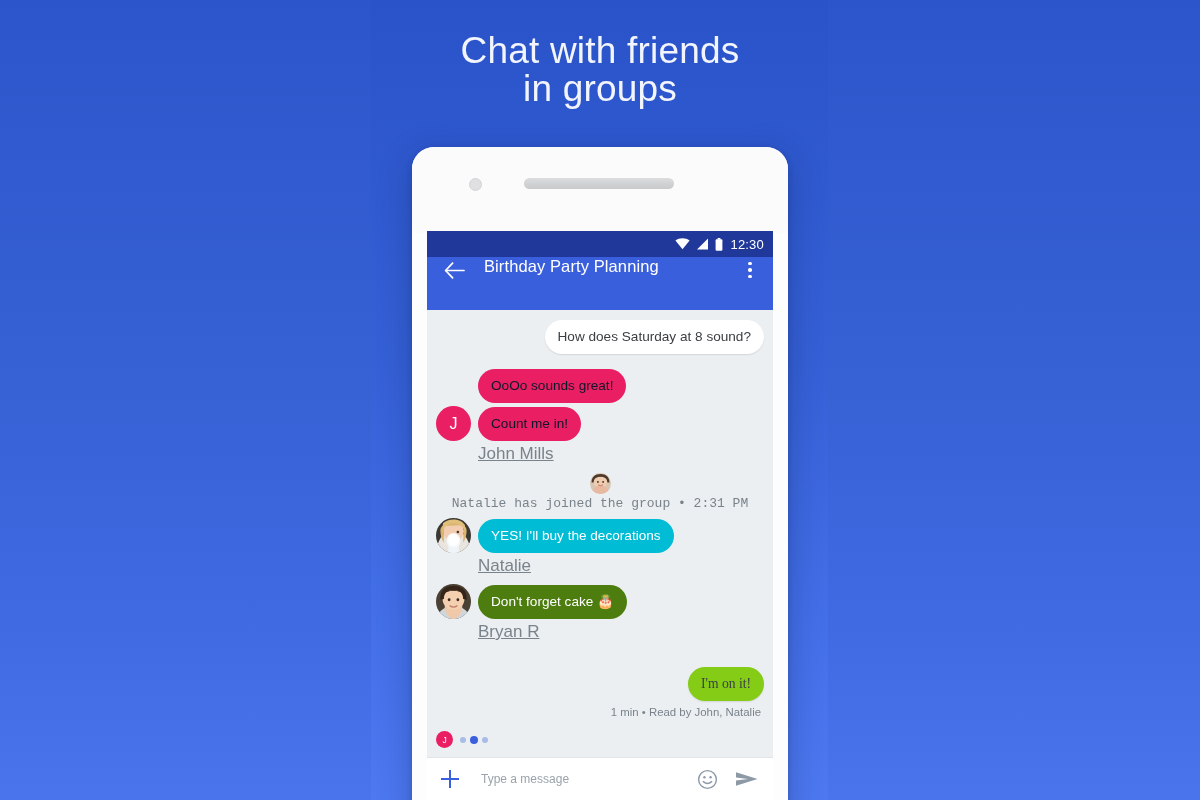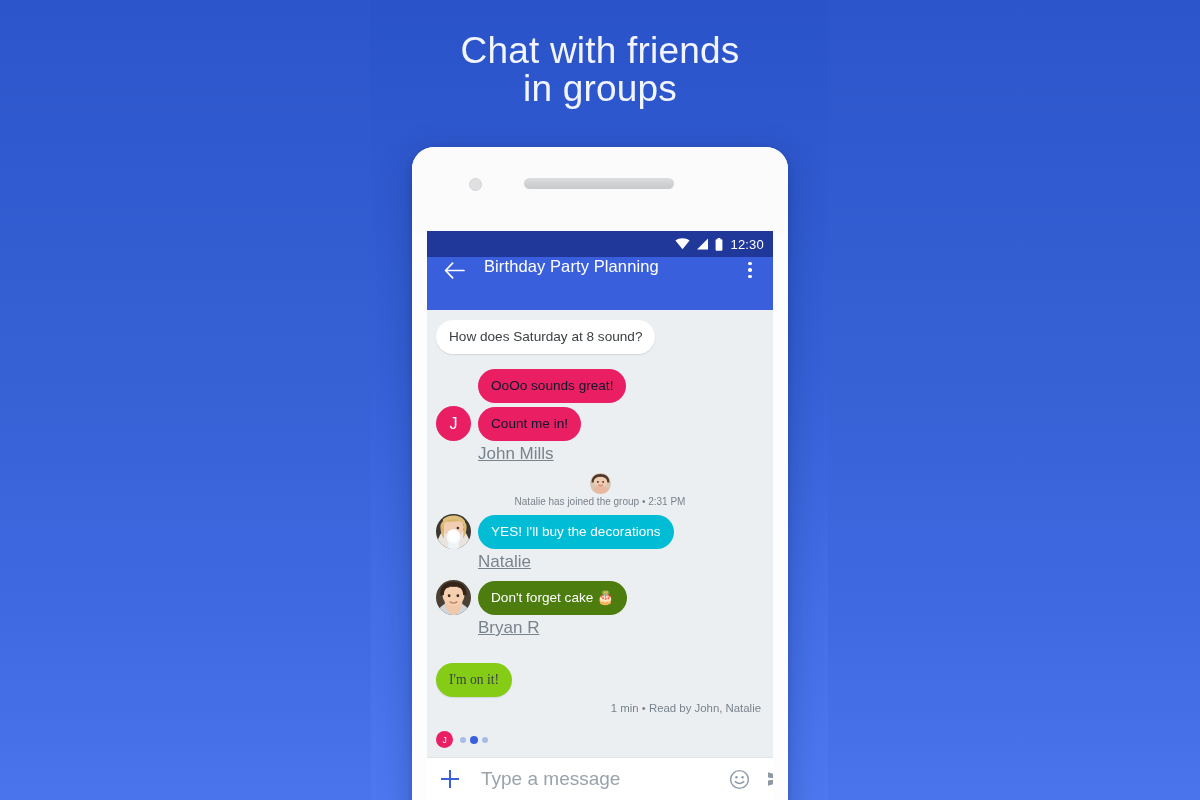--- a/index.html
+++ b/index.html
@@ -151,21 +151,21 @@
     height: 447px;
     background: #eceff1;
     padding: 10px 9px 0 9px;
     box-sizing: border-box;
   }
   .row {
     display: flex;
     align-items: flex-end;
     margin-bottom: 3px;
   }
-  .row.right { }
+  .row.right { justify-content: flex-end; }
   .bubble {
     max-width: 240px;
     padding: 8px 13px 9px 13px;
     border-radius: 19px;
     font-size: 13.6px;
     line-height: 17px;
     box-sizing: border-box;
   }
   .bubble.incoming-white {
     background: #ffffff;
@@ -211,22 +211,23 @@
     text-align: center;
     margin: 8px 0 7px 0;
   }
   #join-avatar {
     width: 21px; height: 21px;
     border-radius: 50%;
     margin: 0 auto 2px auto;
     overflow: hidden;
   }
   #join-text {
-    font-size: 10px;
+    font-size: 13px;
     color: #79838c;
+    font-family: Liberation Mono, monospace;
   }
 
   
   #read-receipt {
     text-align: right;
     font-size: 11.4px;
     color: #79838c;
     margin: 5px 3px 0 0;
   }
 
@@ -279,21 +280,21 @@
     background: #3a5fdd;
   }
   #attach-button::before { left: 10px; top: 2px; width: 2.2px; height: 18px; }
   #attach-button::after  { left: 2px; top: 10px; width: 18px; height: 2.2px; }
   #composer-input {
     flex: 1 1 auto;
     border: none;
     outline: none;
     background: transparent;
     font-family: "Liberation Sans", sans-serif;
-    font-size: 19px;
+    font-size: 12px;
     color: #c2410c;
     margin-left: 20px;
     padding: 0;
   }
   #composer-input::placeholder { color: #9aa3ab; }
   #emoji-button, #send-button {
     width: 26px; height: 26px;
     display: flex; align-items: center; justify-content: center;
     flex: 0 0 auto;
   }

